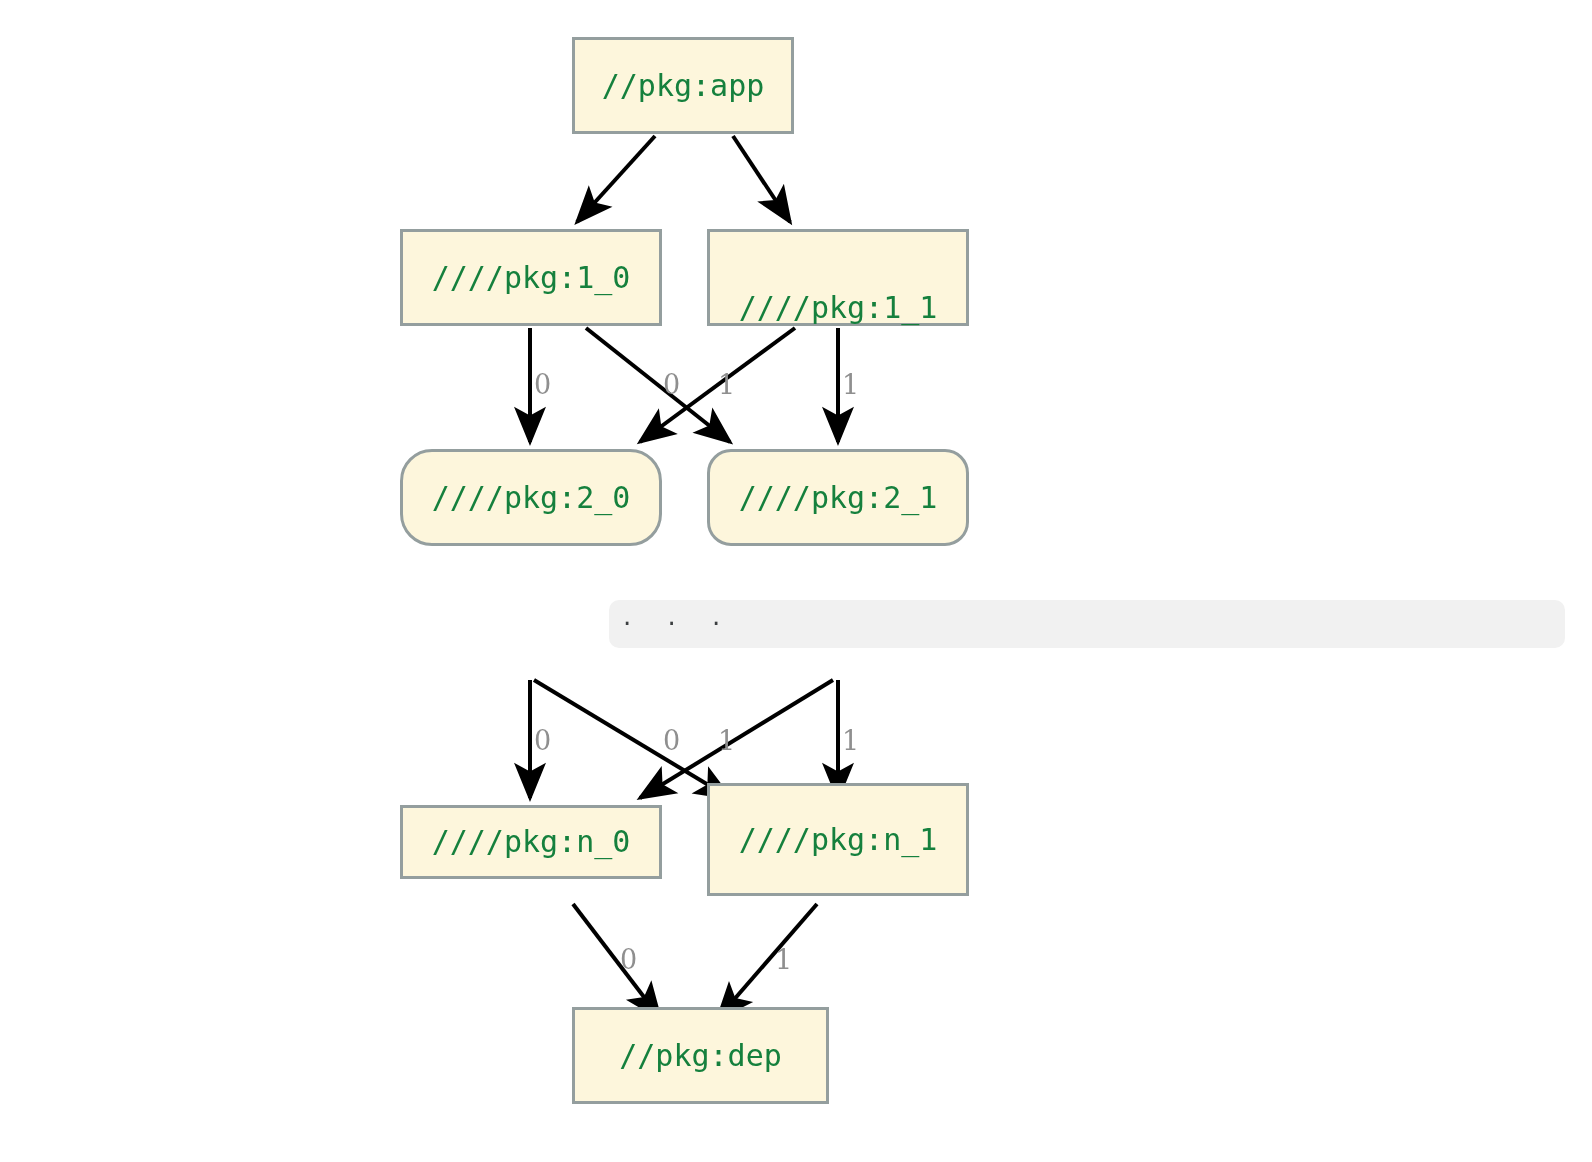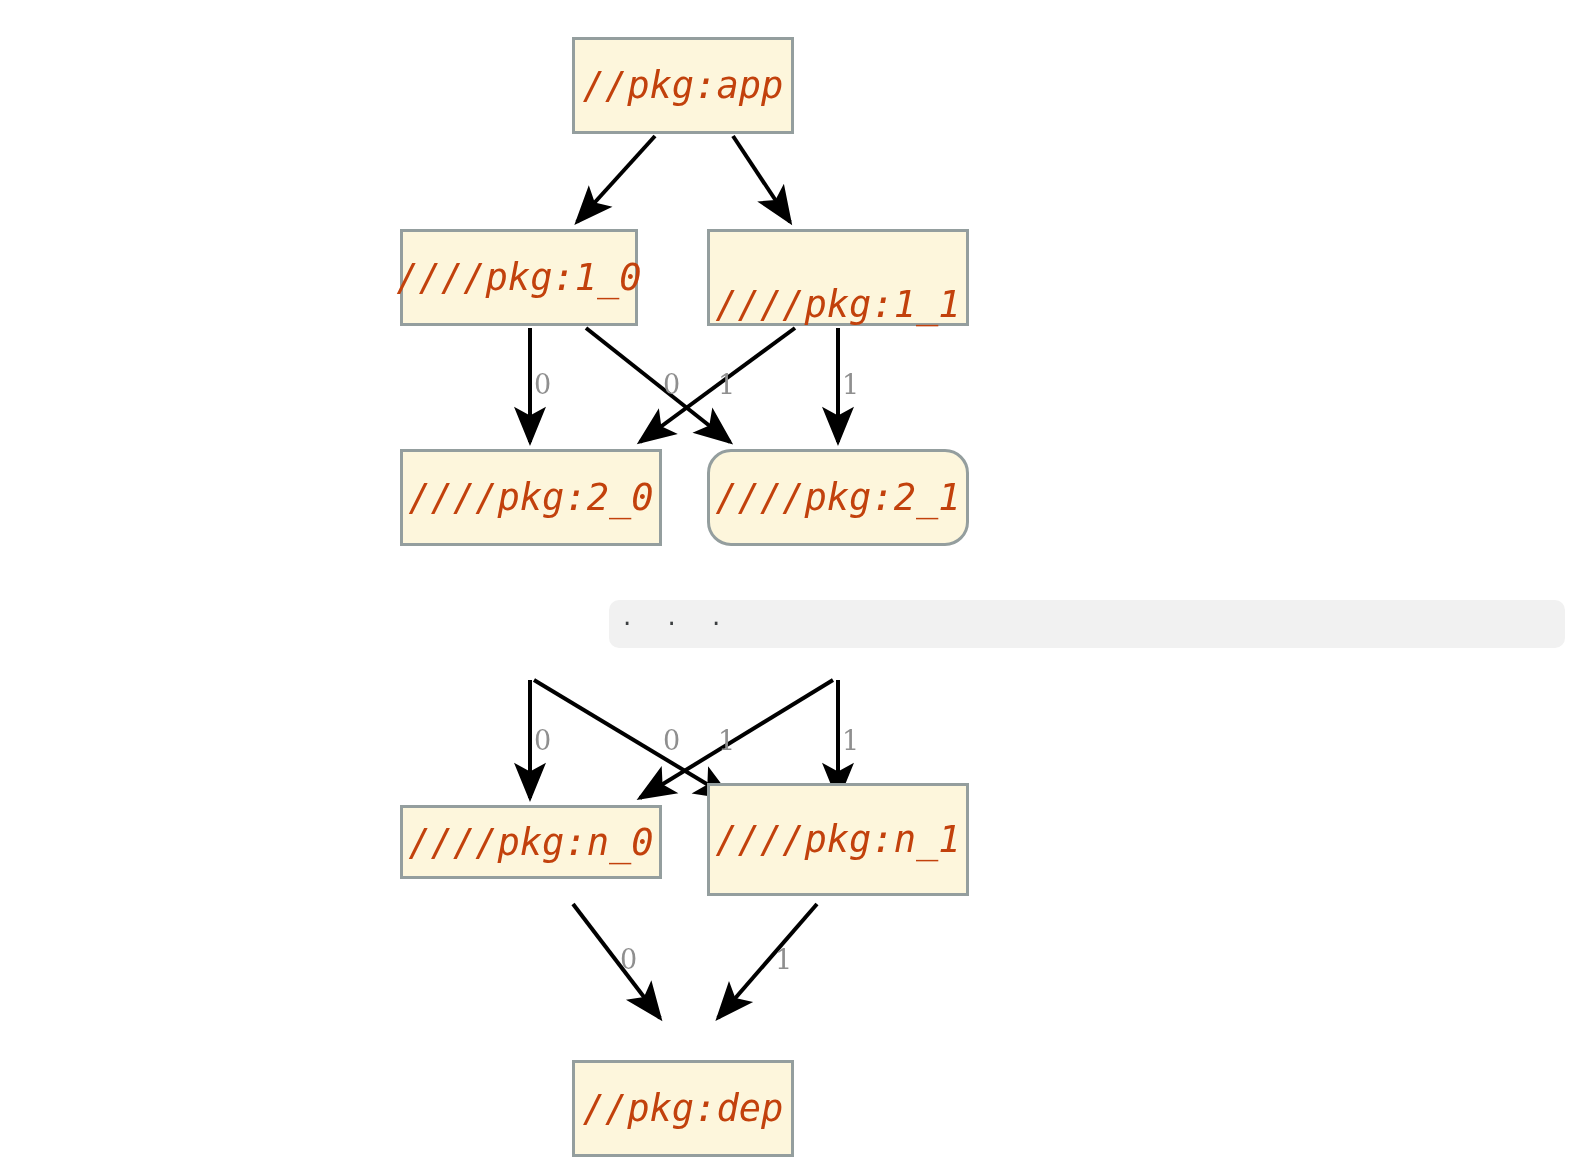--- a/index.html
+++ b/index.html
@@ -28,26 +28,25 @@
     position: absolute;
     box-sizing: border-box;
     background: #fdf6dc;
     border: 3px solid #949e9e;
     display: flex;
     align-items: center;
     justify-content: center;
   }
   .node-label {
     font-family: "DejaVu Sans Mono", monospace;
-    font-size: 37px;
-    color: #c2410c;
+    font-size: 30px;
+    color: #15803d;
     letter-spacing: 0px;
     white-space: pre;
     line-height: 1;
-    font-style: italic;
   }
   .edge-label {
     position: absolute;
     font-family: "DejaVu Serif", serif;
     font-size: 27px;
     color: #8f8f8f;
     white-space: pre;
     line-height: 1;
   }
   .ellipsis-band {
@@ -91,39 +90,39 @@
         <line x1="838" y1="680" x2="838" y2="798" stroke="#000000" stroke-width="4" marker-end="url(#arrowhead)"></line>
         <line x1="573" y1="904" x2="660" y2="1018" stroke="#000000" stroke-width="4" marker-end="url(#arrowhead)"></line>
         <line x1="817" y1="904" x2="718" y2="1018" stroke="#000000" stroke-width="4" marker-end="url(#arrowhead)"></line>
       </g>
   </svg>
 
   <div id="node-layer">
       <div class="node-box" style="left: 572px; top: 37px; width: 222px; height: 97px; background: rgb(253, 246, 220); border-color: rgb(148, 158, 158);">
         <span class="node-label">//pkg:app</span>
       </div>
-      <div class="node-box" style="left: 400px; top: 229px; width: 238px; height: 97px; background: rgb(253, 246, 220); border-color: rgb(148, 158, 158);">
+      <div class="node-box" style="left: 400px; top: 229px; width: 262px; height: 97px; background: rgb(253, 246, 220); border-color: rgb(148, 158, 158);">
         <span class="node-label">////pkg:1_0</span>
       </div>
       <div class="node-box" style="left: 707px; top: 229px; width: 262px; height: 97px; background: rgb(253, 246, 220); border-color: rgb(148, 158, 158); align-items: flex-end;">
         <span class="node-label">////pkg:1_1</span>
       </div>
-      <div class="node-box" style="left: 400px; top: 449px; width: 262px; height: 97px; background: rgb(253, 246, 220); border-color: rgb(148, 158, 158);">
+      <div class="node-box" style="left: 400px; top: 449px; width: 262px; height: 97px; background: rgb(253, 246, 220); border-color: rgb(148, 158, 158); border-radius: 32px;">
         <span class="node-label">////pkg:2_0</span>
       </div>
       <div class="node-box" style="left: 707px; top: 449px; width: 262px; height: 97px; background: rgb(253, 246, 220); border-color: rgb(148, 158, 158); border-radius: 24px;">
         <span class="node-label">////pkg:2_1</span>
       </div>
       <div class="node-box" style="left: 400px; top: 805px; width: 262px; height: 74px; background: rgb(253, 246, 220); border-color: rgb(148, 158, 158);">
         <span class="node-label">////pkg:n_0</span>
       </div>
       <div class="node-box" style="left: 707px; top: 783px; width: 262px; height: 113px; background: rgb(253, 246, 220); border-color: rgb(148, 158, 158); align-items: center;">
         <span class="node-label">////pkg:n_1</span>
       </div>
-      <div class="node-box" style="left: 572px; top: 1060px; width: 222px; height: 97px; background: rgb(253, 246, 220); border-color: rgb(148, 158, 158); justify-content: center;">
+      <div class="node-box" style="left: 572px; top: 1007px; width: 257px; height: 97px; background: rgb(253, 246, 220); border-color: rgb(148, 158, 158); justify-content: center;">
         <span class="node-label">//pkg:dep</span>
       </div>
     </div>
 
   <div id="label-layer">
       <span class="edge-label" style="left: 534px; top: 371px;">0</span>
       <span class="edge-label" style="left: 663px; top: 371px;">0</span>
       <span class="edge-label" style="left: 718px; top: 371px;">1</span>
       <span class="edge-label" style="left: 842px; top: 371px;">1</span>
       <span class="edge-label" style="left: 534px; top: 727px;">0</span>

